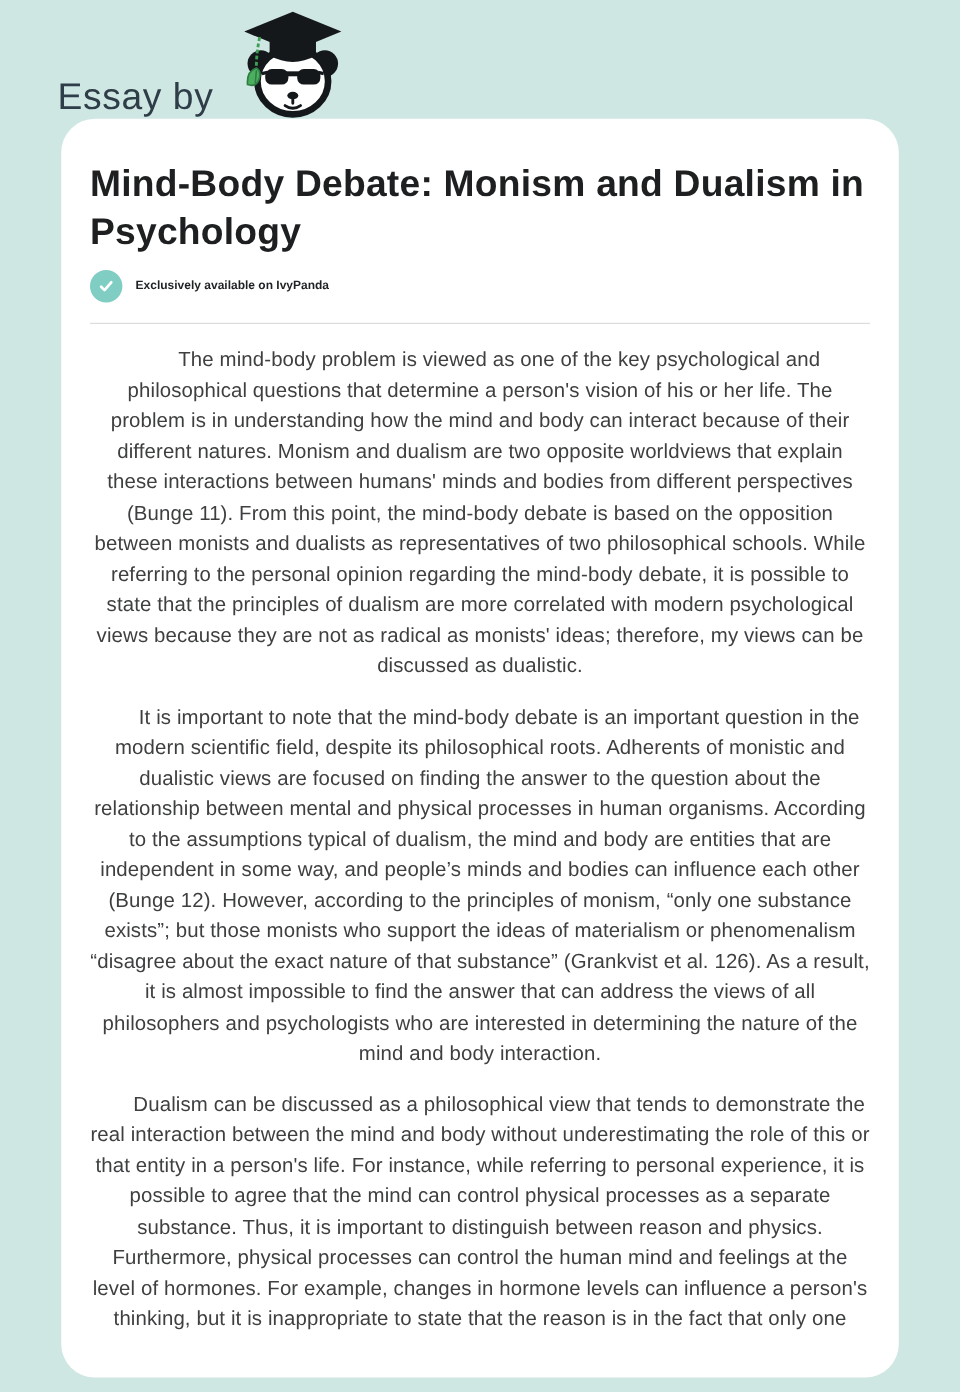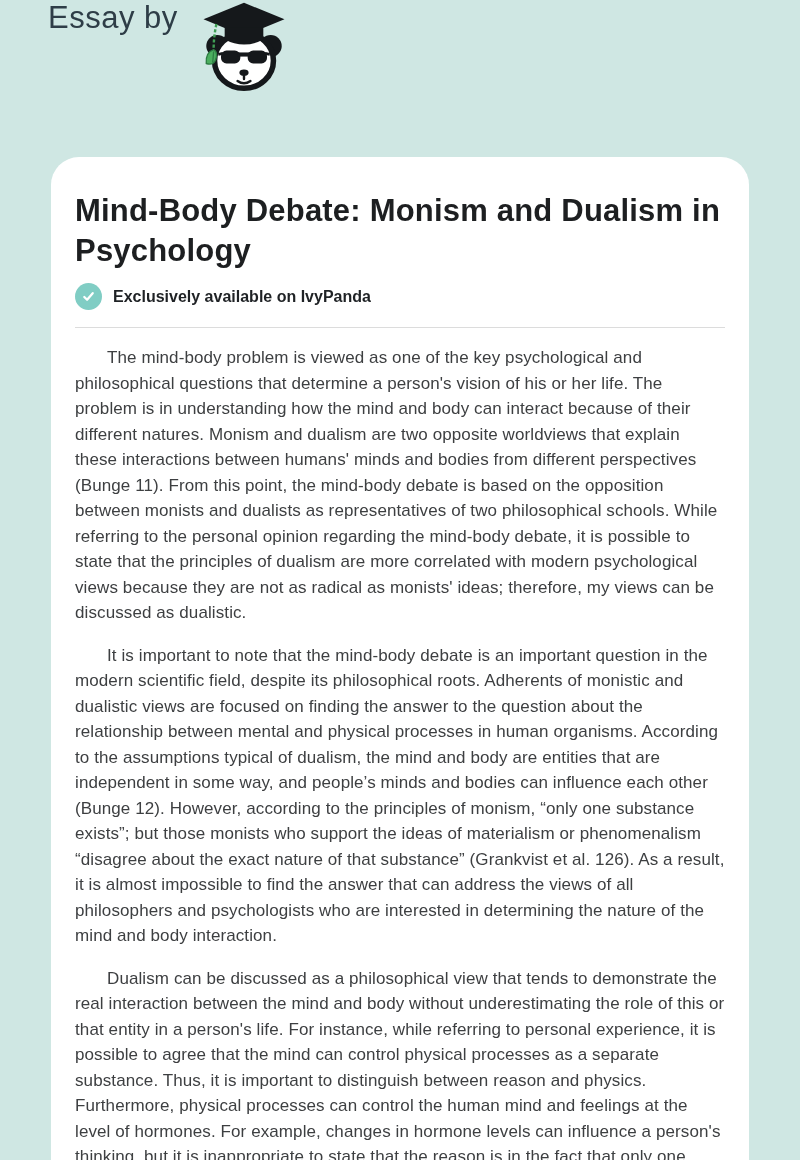--- a/index.html
+++ b/index.html
@@ -7,23 +7,23 @@
     width: 800px;
     font-family: "Liberation Sans", sans-serif;
   }
   body {
     min-height: 1160px;
     background: #cfe7e3;
   }
 
   
   .site-header {
-    height: 157px;
+    height: 99px;
     display: flex;
-    align-items: flex-start;
+    align-items: flex-end;
     padding-left: 48px;
     gap: 14px;
   }
   .essay-by {
     font-size: 31px;
     font-weight: 400;
     color: #2e3d47;
     letter-spacing: 0.5px;
   }
   .logo-mark {
@@ -77,37 +77,38 @@
     height: 27px;
     border-radius: 50%;
     background: #80cdc4;
     display: flex;
     align-items: center;
     justify-content: center;
     flex: 0 0 auto;
   }
   .badge-circle svg { display: block; }
   .badge-label {
-    font-size: 16px;
+    font-size: 10px;
     font-weight: 700;
     color: #1f2225;
   }
   .divider {
     border: none;
     border-top: 1px solid #dcdcdc;
     margin: 0 0 16px 0;
   }
 
   .essay-body p {
     font-size: 17px;
     line-height: 25.5px;
     color: #3d3f41;
     text-indent: 32px;
     margin-top: 17px;
     letter-spacing: 0.1px;
+    text-align: center;
   }
 </style>
 </head>
 <body>
 
 <header class="site-header">
   <span class="essay-by">Essay by</span>
 
   <span class="logo-mark">
     <svg viewBox="0 0 100 100" width="92" height="92" aria-hidden="true">

